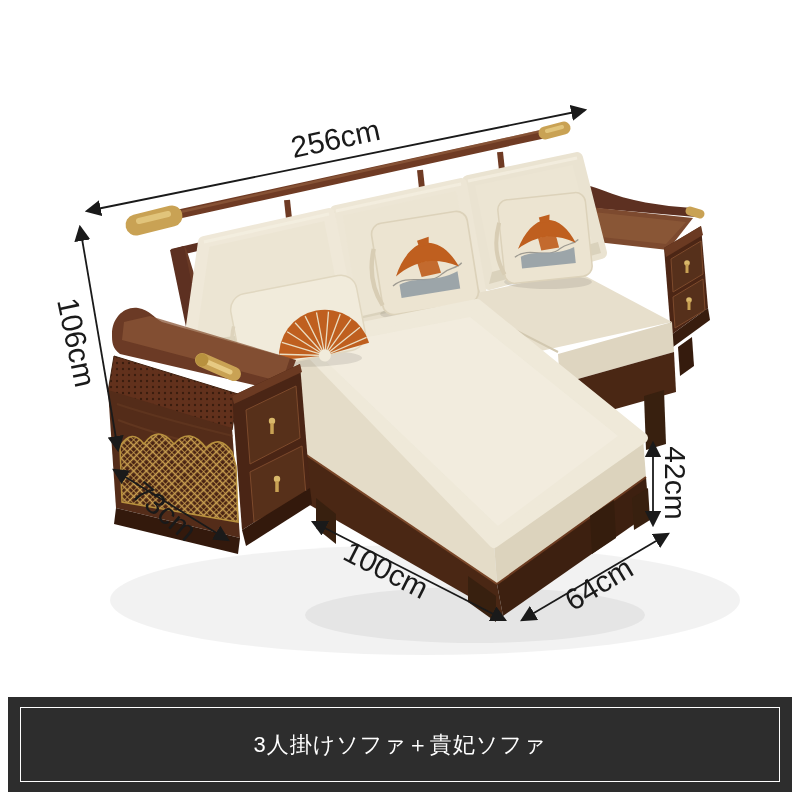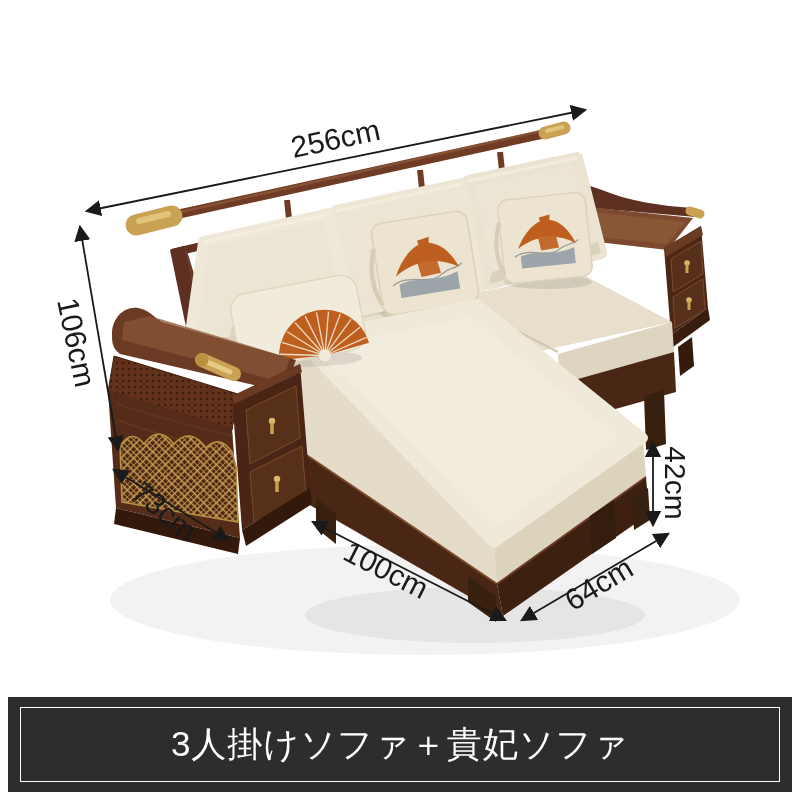--- a/index.html
+++ b/index.html
@@ -32,21 +32,21 @@
     box-sizing:border-box;padding:10px 12px;
   }
   .caption-inner{
     width:100%;height:100%;
     border:1px solid var(--caption-border-color,#ffffff);
     box-sizing:border-box;
     display:flex;align-items:center;justify-content:center;
   }
   .caption-text{
     color:var(--caption-text-color,#ffffff);
-    font-size:35px;letter-spacing:1px;white-space:nowrap;
+    font-size:22px;letter-spacing:1px;white-space:nowrap;
   }
 </style>
 </head>
 <body>
 
 <div class="stage">
 
 <svg class="figure-svg" width="800" height="800" viewBox="0 0 800 800" xmlns="http://www.w3.org/2000/svg">
   <defs>
     <marker id="ah" viewBox="0 0 10 10" refX="8.6" refY="5" markerWidth="9" markerHeight="9" orient="auto-start-reverse">

